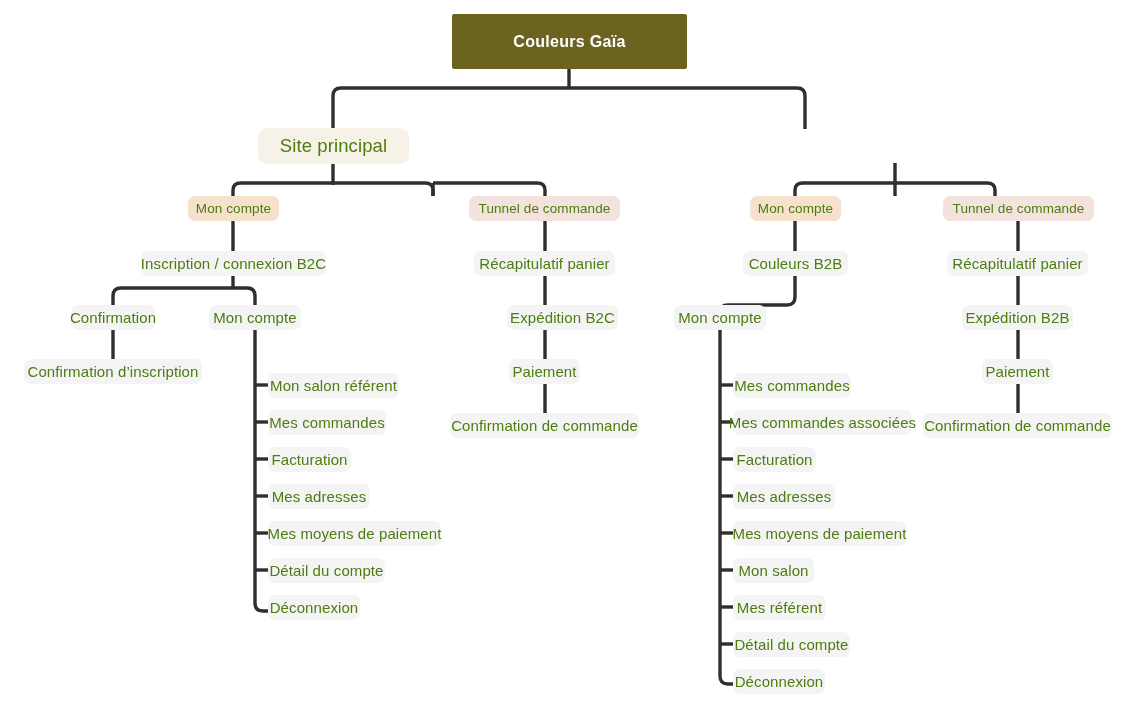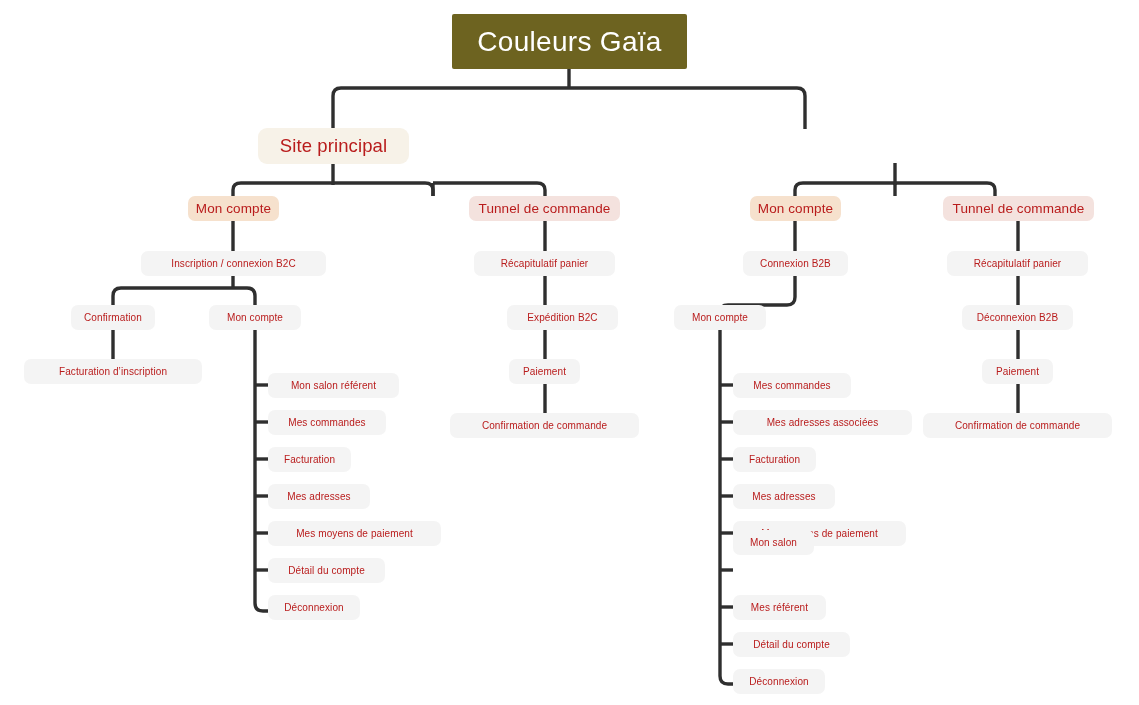--- a/index.html
+++ b/index.html
@@ -26,29 +26,29 @@
     height: 705px;
     pointer-events: none;
   }
   .node {
     position: absolute;
     box-sizing: border-box;
     display: flex;
     align-items: center;
     justify-content: center;
     white-space: nowrap;
-    color: #b91c1c;
+    color: #4d7c0f;
     letter-spacing: 0.1px;
   }
   
   .node.root {
     background: #6d6320;
     color: #ffffff;
-    font-size: 28px;
-    font-weight: normal;
+    font-size: 16px;
+    font-weight: bold;
     border-radius: 2px;
     letter-spacing: 0.3px;
   }
   
   .node.section {
     background: #f7f2e8;
     border-radius: 9px;
     font-size: 18.5px;
   }
   
@@ -61,21 +61,21 @@
   .node.pink {
     background: #f4e2de;
     border-radius: 7px;
     font-size: 13.5px;
     justify-content: center;
   }
   
   .node.grey {
     background: #f4f4f4;
     border-radius: 7px;
-    font-size: 10px;
+    font-size: 15px;
   }
 </style>
 </head>
 <body>
 
 <div id="sitemap">
 
   <svg id="connectors" viewBox="0 0 1139 705" xmlns="http://www.w3.org/2000/svg">
     <g fill="none" stroke="#2f2f2f" stroke-width="3.4" stroke-linecap="butt">
 
@@ -154,21 +154,21 @@
     <span>Tunnel de commande</span>
   </div>
 
   <div class="node grey" style="left:141px; top:251px; width:185px; height:25px;">
     <span>Inscription / connexion B2C</span>
   </div>
   <div class="node grey" style="left:71px; top:305px; width:84px; height:25px;">
     <span>Confirmation</span>
   </div>
   <div class="node grey" style="left:24px; top:359px; width:178px; height:25px;">
-    <span>Facturation d’inscription</span>
+    <span>Confirmation d’inscription</span>
   </div>
   <div class="node grey" style="left:209px; top:305px; width:92px; height:25px;">
     <span>Mon compte</span>
   </div>
 
   <div class="node grey" style="left:268px; top:373px; width:131px; height:25px;">
     <span>Mon salon référent</span>
   </div>
   <div class="node grey" style="left:268px; top:410px; width:118px; height:25px;">
     <span>Mes commandes</span>
@@ -196,59 +196,59 @@
     <span>Expédition B2C</span>
   </div>
   <div class="node grey" style="left:509px; top:359px; width:71px; height:25px;">
     <span>Paiement</span>
   </div>
   <div class="node grey" style="left:450px; top:413px; width:189px; height:25px;">
     <span>Confirmation de commande</span>
   </div>
 
   <div class="node grey" style="left:743px; top:251px; width:105px; height:25px;">
-    <span>Connexion B2B</span>
+    <span>Couleurs B2B</span>
   </div>
   <div class="node grey" style="left:674px; top:305px; width:92px; height:25px;">
     <span>Mon compte</span>
   </div>
 
   <div class="node grey" style="left:733px; top:373px; width:118px; height:25px;">
     <span>Mes commandes</span>
   </div>
   <div class="node grey" style="left:733px; top:410px; width:179px; height:25px;">
-    <span>Mes adresses associées</span>
+    <span>Mes commandes associées</span>
   </div>
   <div class="node grey" style="left:733px; top:447px; width:83px; height:25px;">
     <span>Facturation</span>
   </div>
   <div class="node grey" style="left:733px; top:484px; width:102px; height:25px;">
     <span>Mes adresses</span>
   </div>
   <div class="node grey" style="left:733px; top:521px; width:173px; height:25px;">
     <span>Mes moyens de paiement</span>
   </div>
-  <div class="node grey" style="left:733px; top:530px; width:81px; height:25px;">
+  <div class="node grey" style="left:733px; top:558px; width:81px; height:25px;">
     <span>Mon salon</span>
   </div>
   <div class="node grey" style="left:733px; top:595px; width:93px; height:25px;">
     <span>Mes référent</span>
   </div>
   <div class="node grey" style="left:733px; top:632px; width:117px; height:25px;">
     <span>Détail du compte</span>
   </div>
   <div class="node grey" style="left:733px; top:669px; width:92px; height:25px;">
     <span>Déconnexion</span>
   </div>
 
   <div class="node grey" style="left:947px; top:251px; width:141px; height:25px;">
     <span>Récapitulatif panier</span>
   </div>
   <div class="node grey" style="left:962px; top:305px; width:111px; height:25px;">
-    <span>Déconnexion B2B</span>
+    <span>Expédition B2B</span>
   </div>
   <div class="node grey" style="left:982px; top:359px; width:71px; height:25px;">
     <span>Paiement</span>
   </div>
   <div class="node grey" style="left:923px; top:413px; width:189px; height:25px;">
     <span>Confirmation de commande</span>
   </div>
 
 </div>
 

